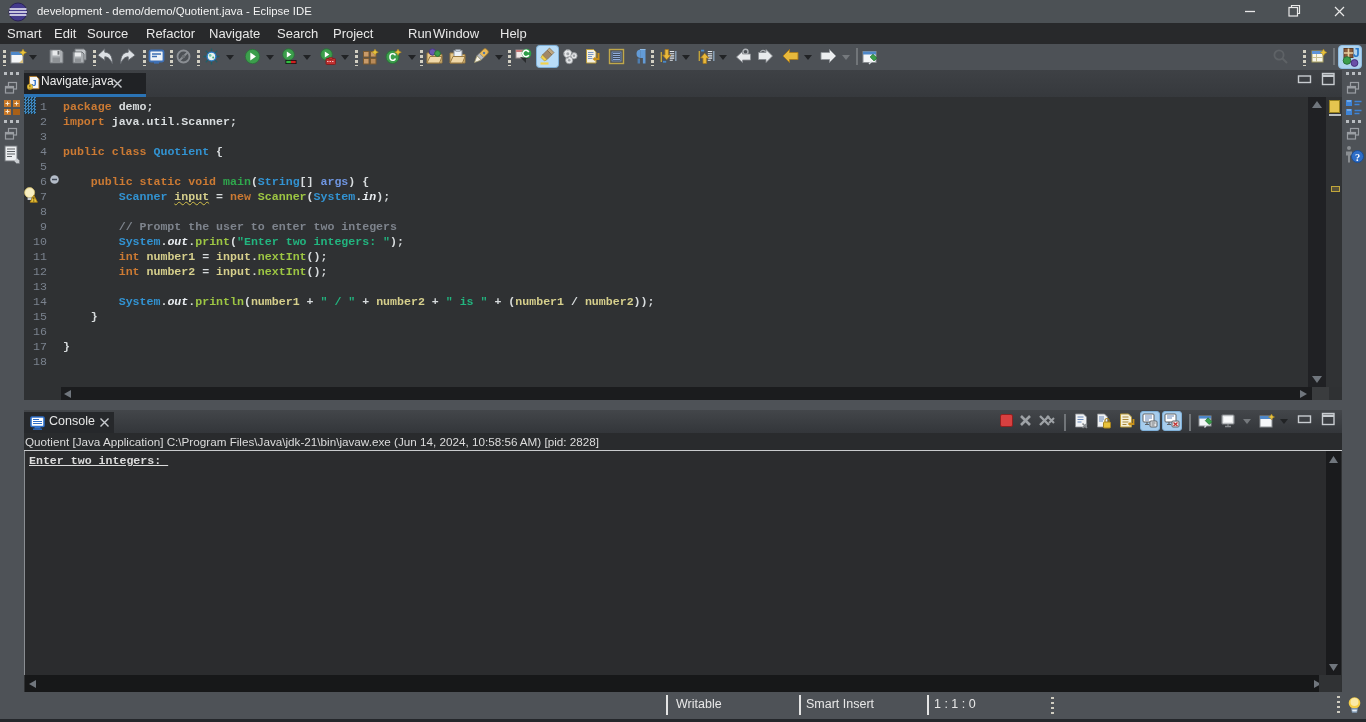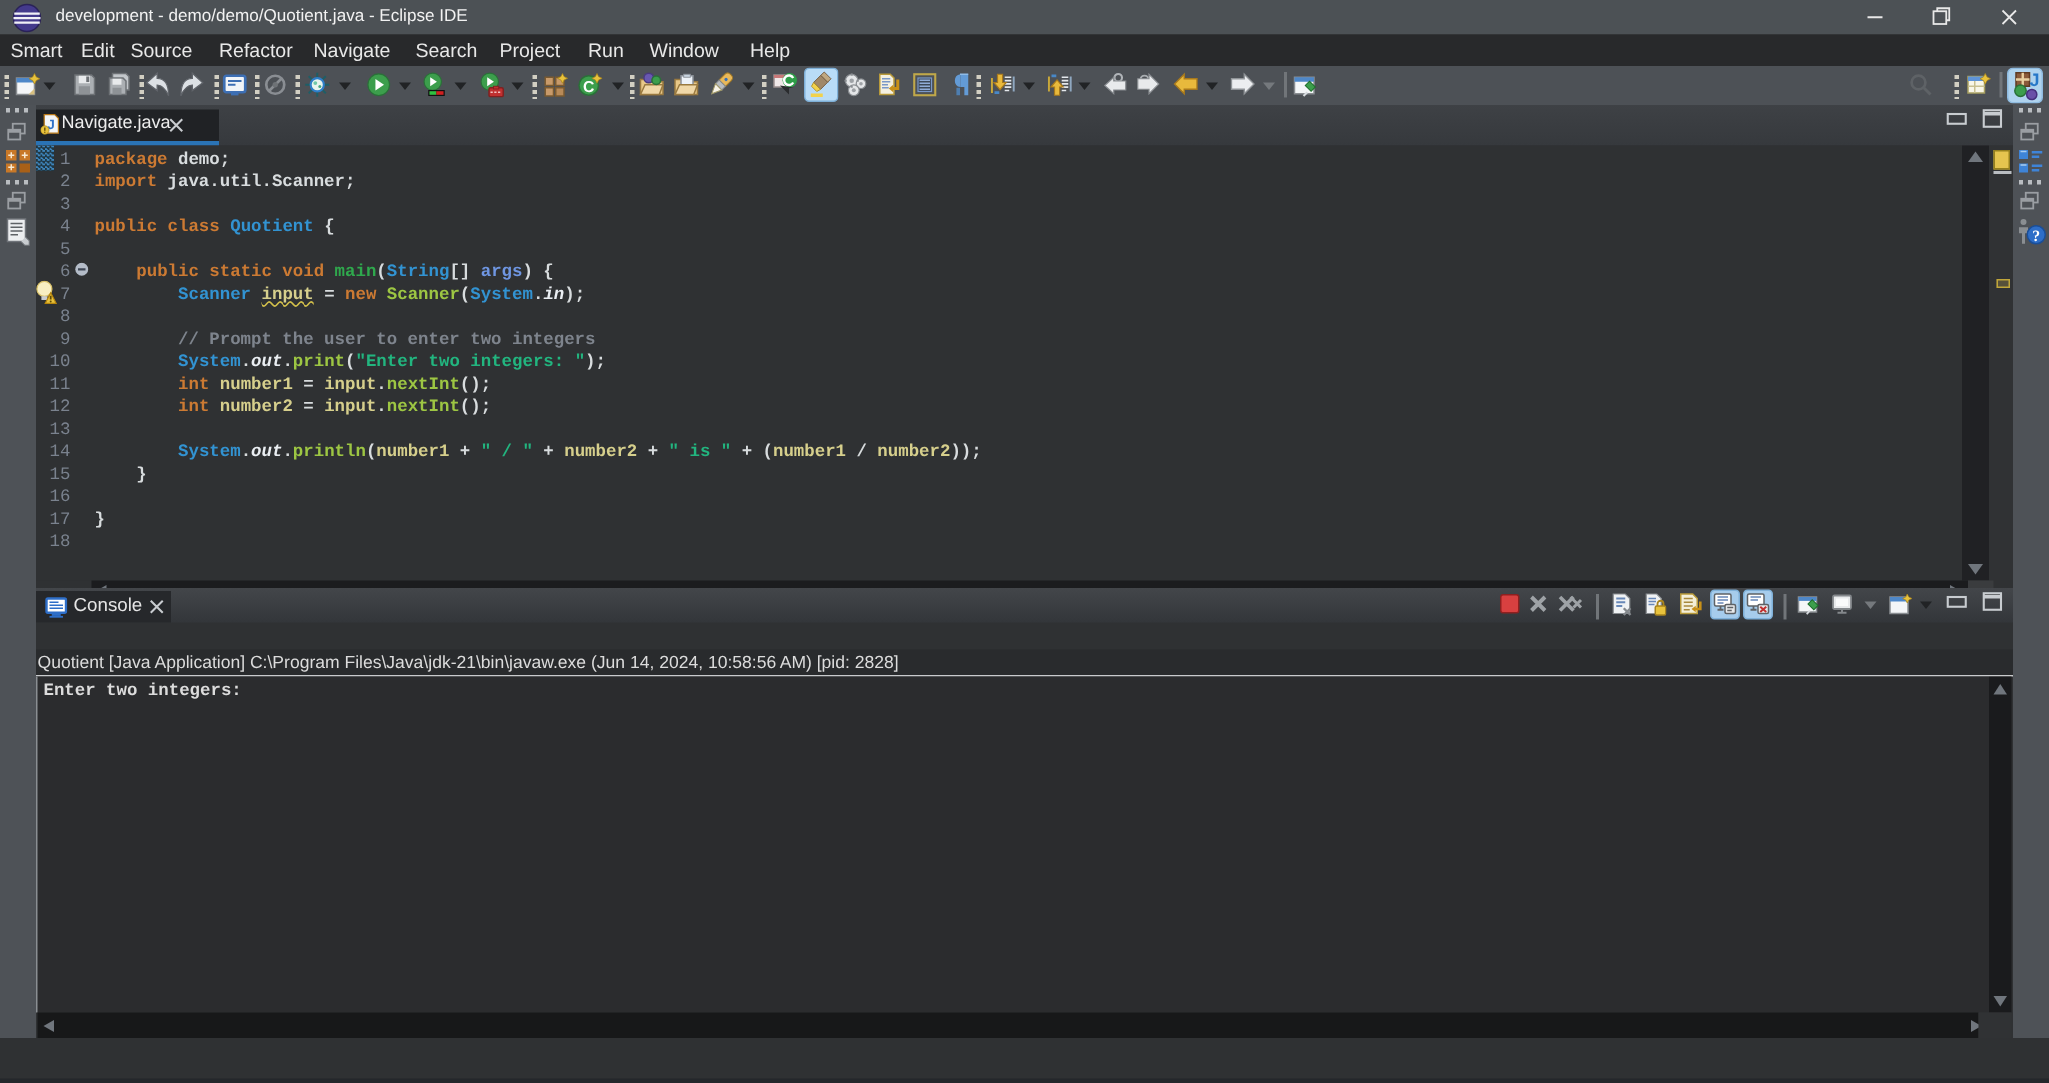--- a/index.html
+++ b/index.html
@@ -38,26 +38,26 @@
   .pa { color:#6F96E2; }
   .cm { color:#7E848D; }
   .bi { font-weight:bold; font-style:italic; color:#EAEef2; }
   .wavy { text-decoration:underline wavy #D3C04A 1px; text-underline-offset:1px; text-decoration-skip-ink:none; }
   #hatch { left:24px; top:97px; width:12px; height:17px; background:repeating-conic-gradient(#3E85BC 0 25%,#203743 0 50%) 0 0/3px 3px; }
   #vscroll { left:1308px; top:97px; width:18px; height:290px; background:#202124; }
   #oruler { left:1326px; top:97px; width:16px; height:290px; background:#303234; }
   #hscroll { left:61px; top:387px; width:1251px; height:13px; background:#1B1C1E; }
   
   #sash { left:0; top:400px; width:1366px; height:10px; background:#4E5257; }
-  #conshdr { left:24px; top:392px; width:1318px; height:23px; background:linear-gradient(#43464A,#33363A); }
+  #conshdr { left:24px; top:410px; width:1318px; height:23px; background:linear-gradient(#43464A,#33363A); }
   #constab { position:absolute; left:0; top:2px; width:90px; height:21px; background:#26282B; }
   #consinfo { left:24px; top:433px; width:1318px; height:17px; background:#292B2D; color:#DCDCDC; font-size:11.7px; }
   #consline { left:24px; top:450px; width:1318px; height:1px; background:#C9CBCD; }
   #consbody { left:24px; top:451px; width:1302px; height:224px; background:#2B2C2E; border-left:1px solid #8A8E92; }
-  #constext { position:absolute; left:4px; top:2px; font:bold 11.6px/15px "Liberation Mono",monospace; color:#DCDCDC; white-space:pre; }
+  #constext { position:absolute; left:4px; top:2px; font:bold 11.6px/15px "Liberation Mono",monospace; color:#DCDCDC; white-space:pre;text-decoration:underline; }
   #consvscroll { left:1326px; top:451px; width:15px; height:224px; background:#1A1B1D; }
   #conshscroll { left:25px; top:675px; width:1294px; height:17px; background:#171819; }
   #conscorner { left:1319px; top:675px; width:22px; height:17px; background:#303234; }
   
   #statusbar { left:0; top:692px; width:1366px; height:27px; background:#4E5257; }
   .stsep { position:absolute; top:3px; width:2px; height:20px; background:#E4E4E4; }
   .sttext { position:absolute; top:5px; font-size:12.5px; color:#E8E8E8; }
   #bottomstrip { left:0; top:719px; width:1366px; height:3px; background:#24272B; }
 </style>
 </head>
@@ -80,21 +80,21 @@
   </svg>
 
   <div class="abs" id="menubar">
     <span class="menuitem" style="left:7px">Smart</span>
     <span class="menuitem" style="left:54px">Edit</span>
     <span class="menuitem" style="left:87px">Source</span>
     <span class="menuitem" style="left:146px">Refactor</span>
     <span class="menuitem" style="left:209px">Navigate</span>
     <span class="menuitem" style="left:277px">Search</span>
     <span class="menuitem" style="left:333px">Project</span>
-    <span class="menuitem" style="left:392px">Run</span>
+    <span class="menuitem" style="left:408px">Run</span>
     <span class="menuitem" style="left:433px">Window</span>
     <span class="menuitem" style="left:500px">Help</span>
   </div>
 
   <div class="abs" id="toolbar">
     <div class="dotsep" style="left:3px"></div>
     <svg class="tbi" style="left:10px" viewBox="0 0 17 17">
         <rect x="1" y="4" width="12" height="11" fill="#F4F6F8" stroke="#8A8E92"></rect>
         <rect x="1" y="4" width="12" height="3" fill="#4E87C8"></rect>
         <path d="M9 15 l4 -4 v4 z" fill="#D8C080"></path>
@@ -563,14 +563,30 @@
   <div class="abs" id="conshscroll">
     <svg class="abs" style="left:3px;top:4px" width="9" height="10" viewBox="0 0 9 10">
         <path d="M1 5 L8 1 v8 z" fill="#70767D"></path>
       </svg>
     <svg class="abs" style="left:1288px;top:4px" width="9" height="10" viewBox="0 0 9 10">
         <path d="M8 5 L1 1 v8 z" fill="#70767D"></path>
       </svg>
   </div>
   <div class="abs" id="conscorner"></div>
 
+  <div class="abs" id="statusbar">
+    <div class="stsep" style="left:666px"></div>
+    <div class="sttext" style="left:676px">Writable</div>
+    <div class="stsep" style="left:799px"></div>
+    <div class="sttext" style="left:806px">Smart Insert</div>
+    <div class="stsep" style="left:927px"></div>
+    <div class="sttext" style="left:934px">1 : 1 : 0</div>
+    <div class="abs" style="left:1051px;top:5px;width:3px;height:17px;background:repeating-linear-gradient(to bottom,#CFCCC0 0 2px,rgba(0,0,0,0) 2px 5px)"></div>
+    <div class="abs" style="left:1337px;top:4px;width:3px;height:18px;background:repeating-linear-gradient(to bottom,#CFCCC0 0 2px,rgba(0,0,0,0) 2px 5px)"></div>
+    <svg class="abs" style="left:1347px;top:4px" width="15" height="19" viewBox="0 0 15 19">
+        <circle cx="7.5" cy="7" r="5.8" fill="#F6CE46"></circle>
+        <circle cx="7.5" cy="6" r="4" fill="#FAE9A6"></circle>
+        <path d="M4.5 12.5 h6 l-0.7 4 h-4.6 z" fill="#9EB4CC" stroke="#7890A8" stroke-width=".7"></path>
+        <path d="M5.3 14.5 h4.4" stroke="#E8EEF4" stroke-width="1.2"></path>
+      </svg>
+  </div>
   <div class="abs" id="bottomstrip"></div>
 </div>
 
 </body></html>

